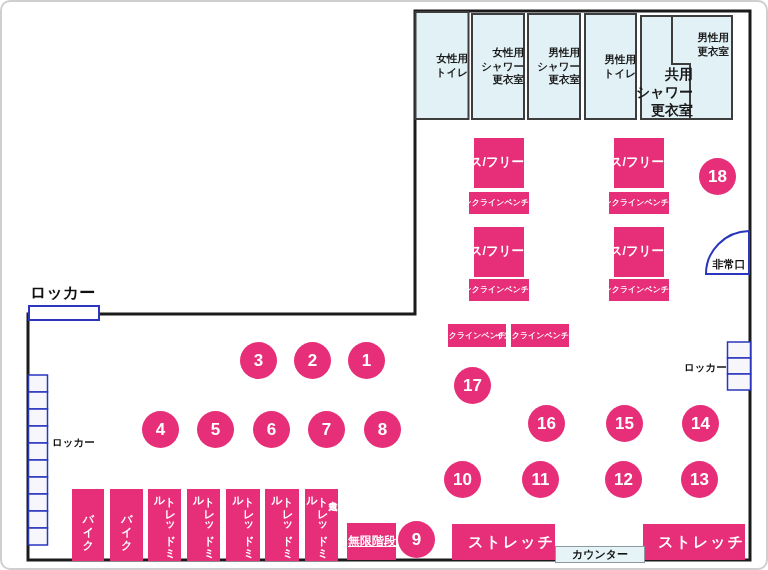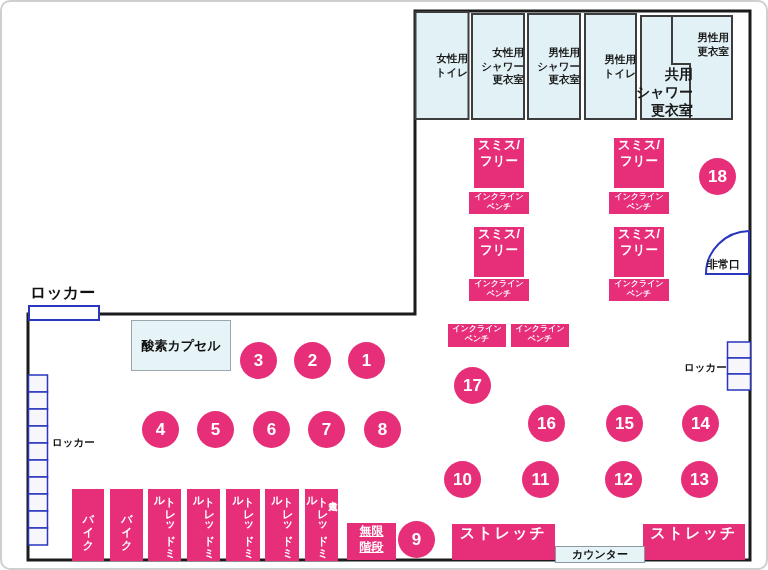--- a/index.html
+++ b/index.html
@@ -8,21 +8,21 @@
     position:relative;width:768px;height:570px;background:#fff;
     border:2px solid #cfcfcf;border-radius:10px;box-sizing:border-box;overflow:hidden;
   }
   svg.plan{position:absolute;left:0;top:0;}
   .room-label{
     position:absolute;display:flex;flex-direction:column;align-items:flex-end;justify-content:center;
     font-size:10.5px;font-weight:bold;color:#1a1a1a;line-height:1.3;text-align:center;white-space:nowrap;
   }
   .pinkbox{
     position:absolute;background:var(--pink);color:#fff;font-weight:bold;
-    display:flex;flex-direction:column;align-items:center;justify-content:flex-start;
+    display:flex;flex-direction:row;align-items:center;justify-content:flex-end;
     text-align:center;line-height:1.25;white-space:nowrap;
   }
   .smith{font-size:12.5px;}
   .bench{font-size:8px;line-height:1.25;}
   .circle{
     position:absolute;width:37px;height:37px;border-radius:50%;background:var(--pink);
     color:#fff;font-weight:bold;font-size:17px;display:flex;align-items:center;justify-content:center;
   }
   .vbox{
     position:absolute;top:487px;height:72px;background:var(--pink);color:#fff;font-weight:bold;
@@ -193,20 +193,19 @@
   <div class="pinkbox stairs" style="left:345px;top:521px;width:49px;height:37px;text-decoration:underline;">
     <span>無限</span>
     <span>階段</span>
   </div>
 
   <div class="pinkbox stretch" style="left:450px;top:522px;width:103px;height:36px;">ストレッチ</div>
   <div class="pinkbox stretch" style="left:641px;top:522px;width:102px;height:36px;">ストレッチ</div>
 
   <div class="lightbox" style="left:553px;top:544px;width:88px;height:15px;font-size:11px;">カウンター</div>
 
-  <div class="lightbox" style="left:129px;top:318px;width:98px;height:49px;font-size:13px;border-color:#9aa7ac;">酸素カプセル</div>
 
   <div class="blacklabel" style="left:28px;top:281px;font-size:16px;">ロッカー</div>
-  <div class="blacklabel" style="left:705px;top:255px;width:32px;font-size:11px;text-align:center;">非常口</div>
+  <div class="blacklabel" style="left:705px;top:255px;width:44px;font-size:11px;text-align:center;">非常口</div>
   <div class="blacklabel" style="left:50px;top:434px;font-size:10.5px;">ロッカー</div>
   <div class="blacklabel" style="left:682px;top:359px;font-size:10.5px;">ロッカー</div>
 
 </div>
 
 </body></html>

